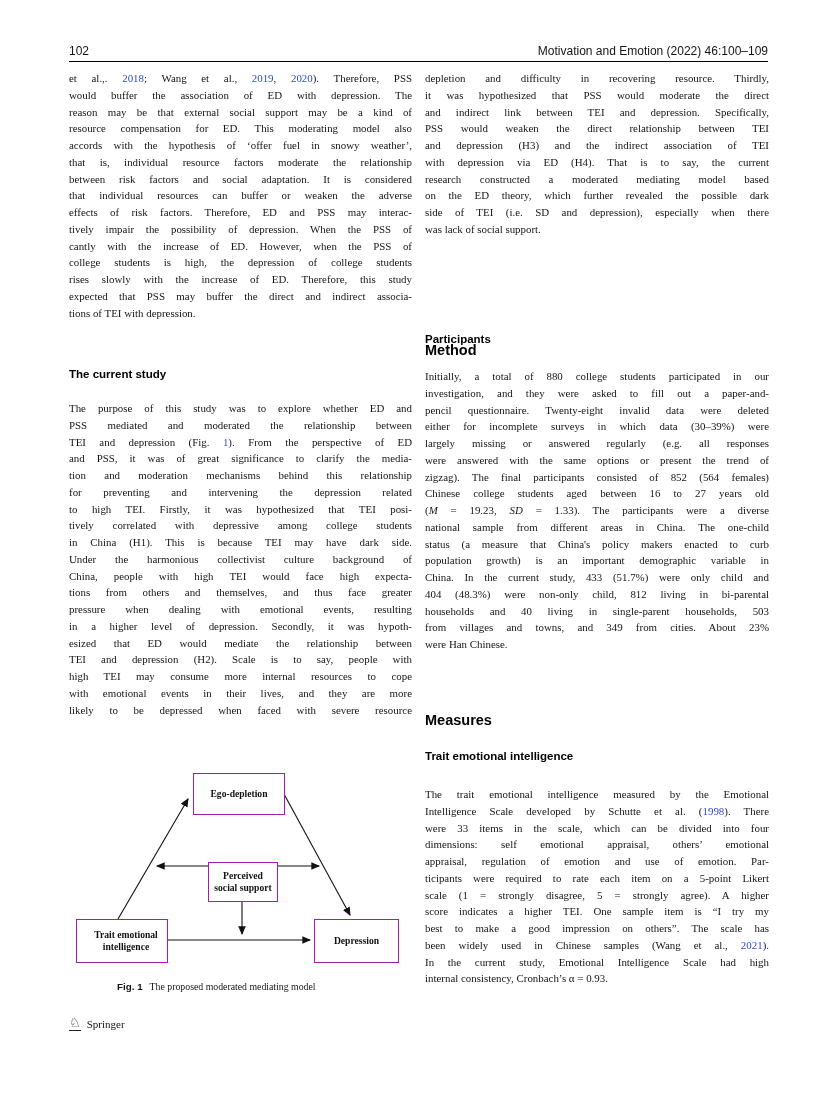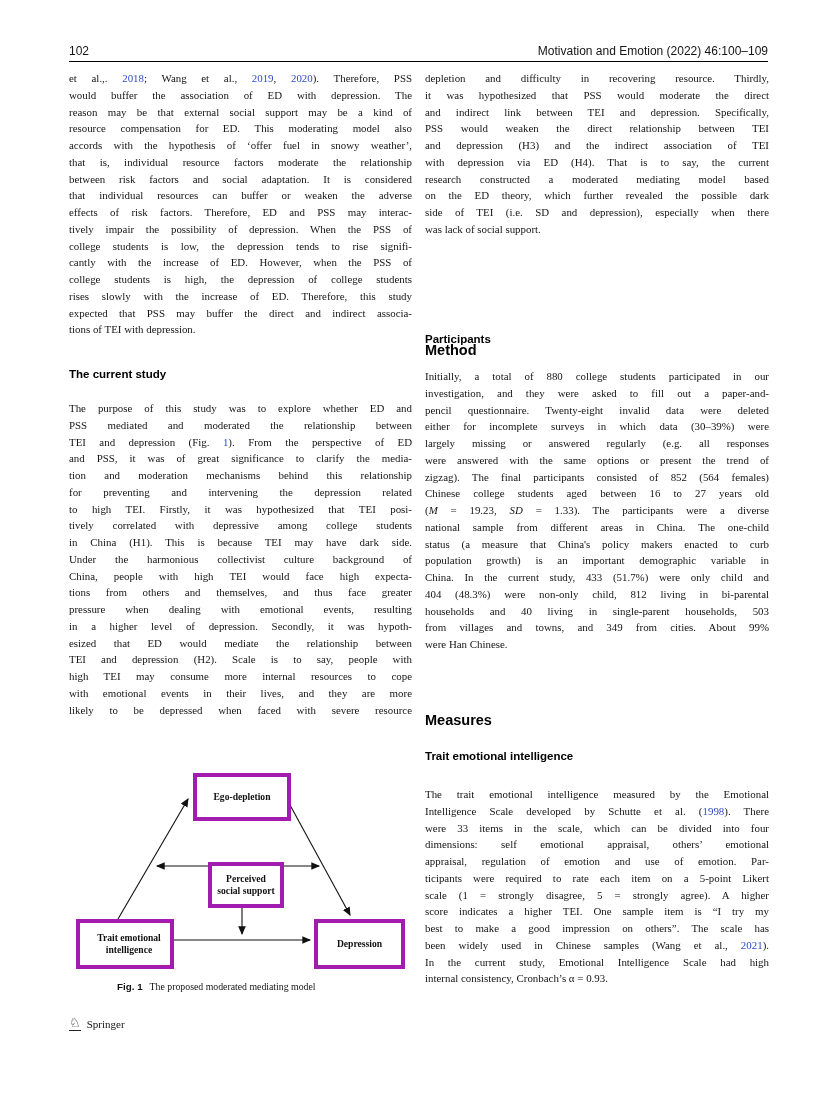--- a/index.html
+++ b/index.html
@@ -24,21 +24,21 @@
   #rp1{left:425px;top:70px;width:344px;}
   #rhm{left:425px;top:294px;margin-top:48px;}
   #rhp{left:425px;top:333px;}
   #rp2{left:425px;top:368px;width:344px;}
   #rhme{left:425px;top:712px;}
   #rht{left:425px;top:750px;}
   #rp3{left:425px;top:786px;width:344px;}
   
   #fig{left:69px;top:770px;width:343px;height:202px;}
   #fig svg{position:absolute;left:0;top:0;}
-  .fig-box{position:absolute;border:4px solid #a21caf;background:#fff;display:flex;
+  .fig-box{position:absolute;border:1px solid #a21caf;background:#fff;display:flex;
            flex-direction:column;align-items:center;justify-content:center;
            font-weight:bold;font-size:9.6px;line-height:1.25;text-align:center;color:#111;}
   #box-ego{left:124px;top:3px;width:90px;height:40px;}
   #box-pss{left:139px;top:92px;width:68px;height:38px;}
   #box-tei{left:7px;top:149px;width:82px;height:42px;padding-left:8px;}
   #box-dep{left:245px;top:149px;width:83px;height:42px;}
   #figcap{left:69px;top:981px;width:343px;font-size:9.8px;padding-left:48px;}
   #figcap .cap-label{font-family:"Liberation Sans",sans-serif;font-weight:bold;margin-right:7px;}
   
   #ftr{left:69px;top:1016px;display:flex;align-items:center;gap:6px;font-size:11px;}
@@ -55,21 +55,20 @@
     <div class="tline just"><span>et al.,. </span><span class="a">2018</span><span>; Wang et al., </span><span class="a">2019</span><span>, </span><span class="a">2020</span><span>). Therefore, PSS</span></div>
     <div class="tline just"><span>would buffer the association of ED with depression. The</span></div>
     <div class="tline just"><span>reason may be that external social support may be a kind of</span></div>
     <div class="tline just"><span>resource compensation for ED. This moderating model also</span></div>
     <div class="tline just"><span>accords with the hypothesis of ‘offer fuel in snowy weather’,</span></div>
     <div class="tline just"><span>that is, individual resource factors moderate the relationship</span></div>
     <div class="tline just"><span>between risk factors and social adaptation. It is considered</span></div>
     <div class="tline just"><span>that individual resources can buffer or weaken the adverse</span></div>
     <div class="tline just"><span>effects of risk factors. Therefore, ED and PSS may interac-</span></div>
     <div class="tline just"><span>tively impair the possibility of depression. When the PSS of</span></div>
-    <div class="tline just"><span>college students is low, the depression tends to rise signifi-</span></div>
     <div class="tline just"><span>cantly with the increase of ED. However, when the PSS of</span></div>
     <div class="tline just"><span>college students is high, the depression of college students</span></div>
     <div class="tline just"><span>rises slowly with the increase of ED. Therefore, this study</span></div>
     <div class="tline just"><span>expected that PSS may buffer the direct and indirect associa-</span></div>
     <div class="tline"><span>tions of TEI with depression.</span></div>
   </div>
 <div class="abs h-sub" id="lh1">The current study</div>
 <div class="abs para" id="lp2">
     <div class="tline just"><span>The purpose of this study was to explore whether ED and</span></div>
     <div class="tline just"><span>PSS mediated and moderated the relationship between</span></div>
@@ -148,21 +147,21 @@
     <div class="tline just"><span>were answered with the same options or present the trend of</span></div>
     <div class="tline just"><span>zigzag). The final participants consisted of 852 (564 females)</span></div>
     <div class="tline just"><span>Chinese college students aged between 16 to 27 years old</span></div>
     <div class="tline just"><span>(</span><span class="i">M</span><span> = 19.23, </span><span class="i">SD</span><span> = 1.33). The participants were a diverse</span></div>
     <div class="tline just"><span>national sample from different areas in China. The one-child</span></div>
     <div class="tline just"><span>status (a measure that China's policy makers enacted to curb</span></div>
     <div class="tline just"><span>population growth) is an important demographic variable in</span></div>
     <div class="tline just"><span>China. In the current study, 433 (51.7%) were only child and</span></div>
     <div class="tline just"><span>404 (48.3%) were non-only child, 812 living in bi-parental</span></div>
     <div class="tline just"><span>households and 40 living in single-parent households, 503</span></div>
-    <div class="tline just"><span>from villages and towns, and 349 from cities. About 99%</span></div>
+    <div class="tline just"><span>from villages and towns, and 349 from cities. About 23%</span></div>
     <div class="tline"><span>were Han Chinese.</span></div>
   </div>
 <div class="abs h-big" id="rhme">Measures</div>
 <div class="abs h-sub" id="rht">Trait emotional intelligence</div>
 <div class="abs para" id="rp3">
     <div class="tline just"><span>The trait emotional intelligence measured by the Emotional</span></div>
     <div class="tline just"><span>Intelligence Scale developed by Schutte et al. (</span><span class="a">1998</span><span>). There</span></div>
     <div class="tline just"><span>were 33 items in the scale, which can be divided into four</span></div>
     <div class="tline just"><span>dimensions: self emotional appraisal, others’ emotional</span></div>
     <div class="tline just"><span>appraisal, regulation of emotion and use of emotion. Par-</span></div>

